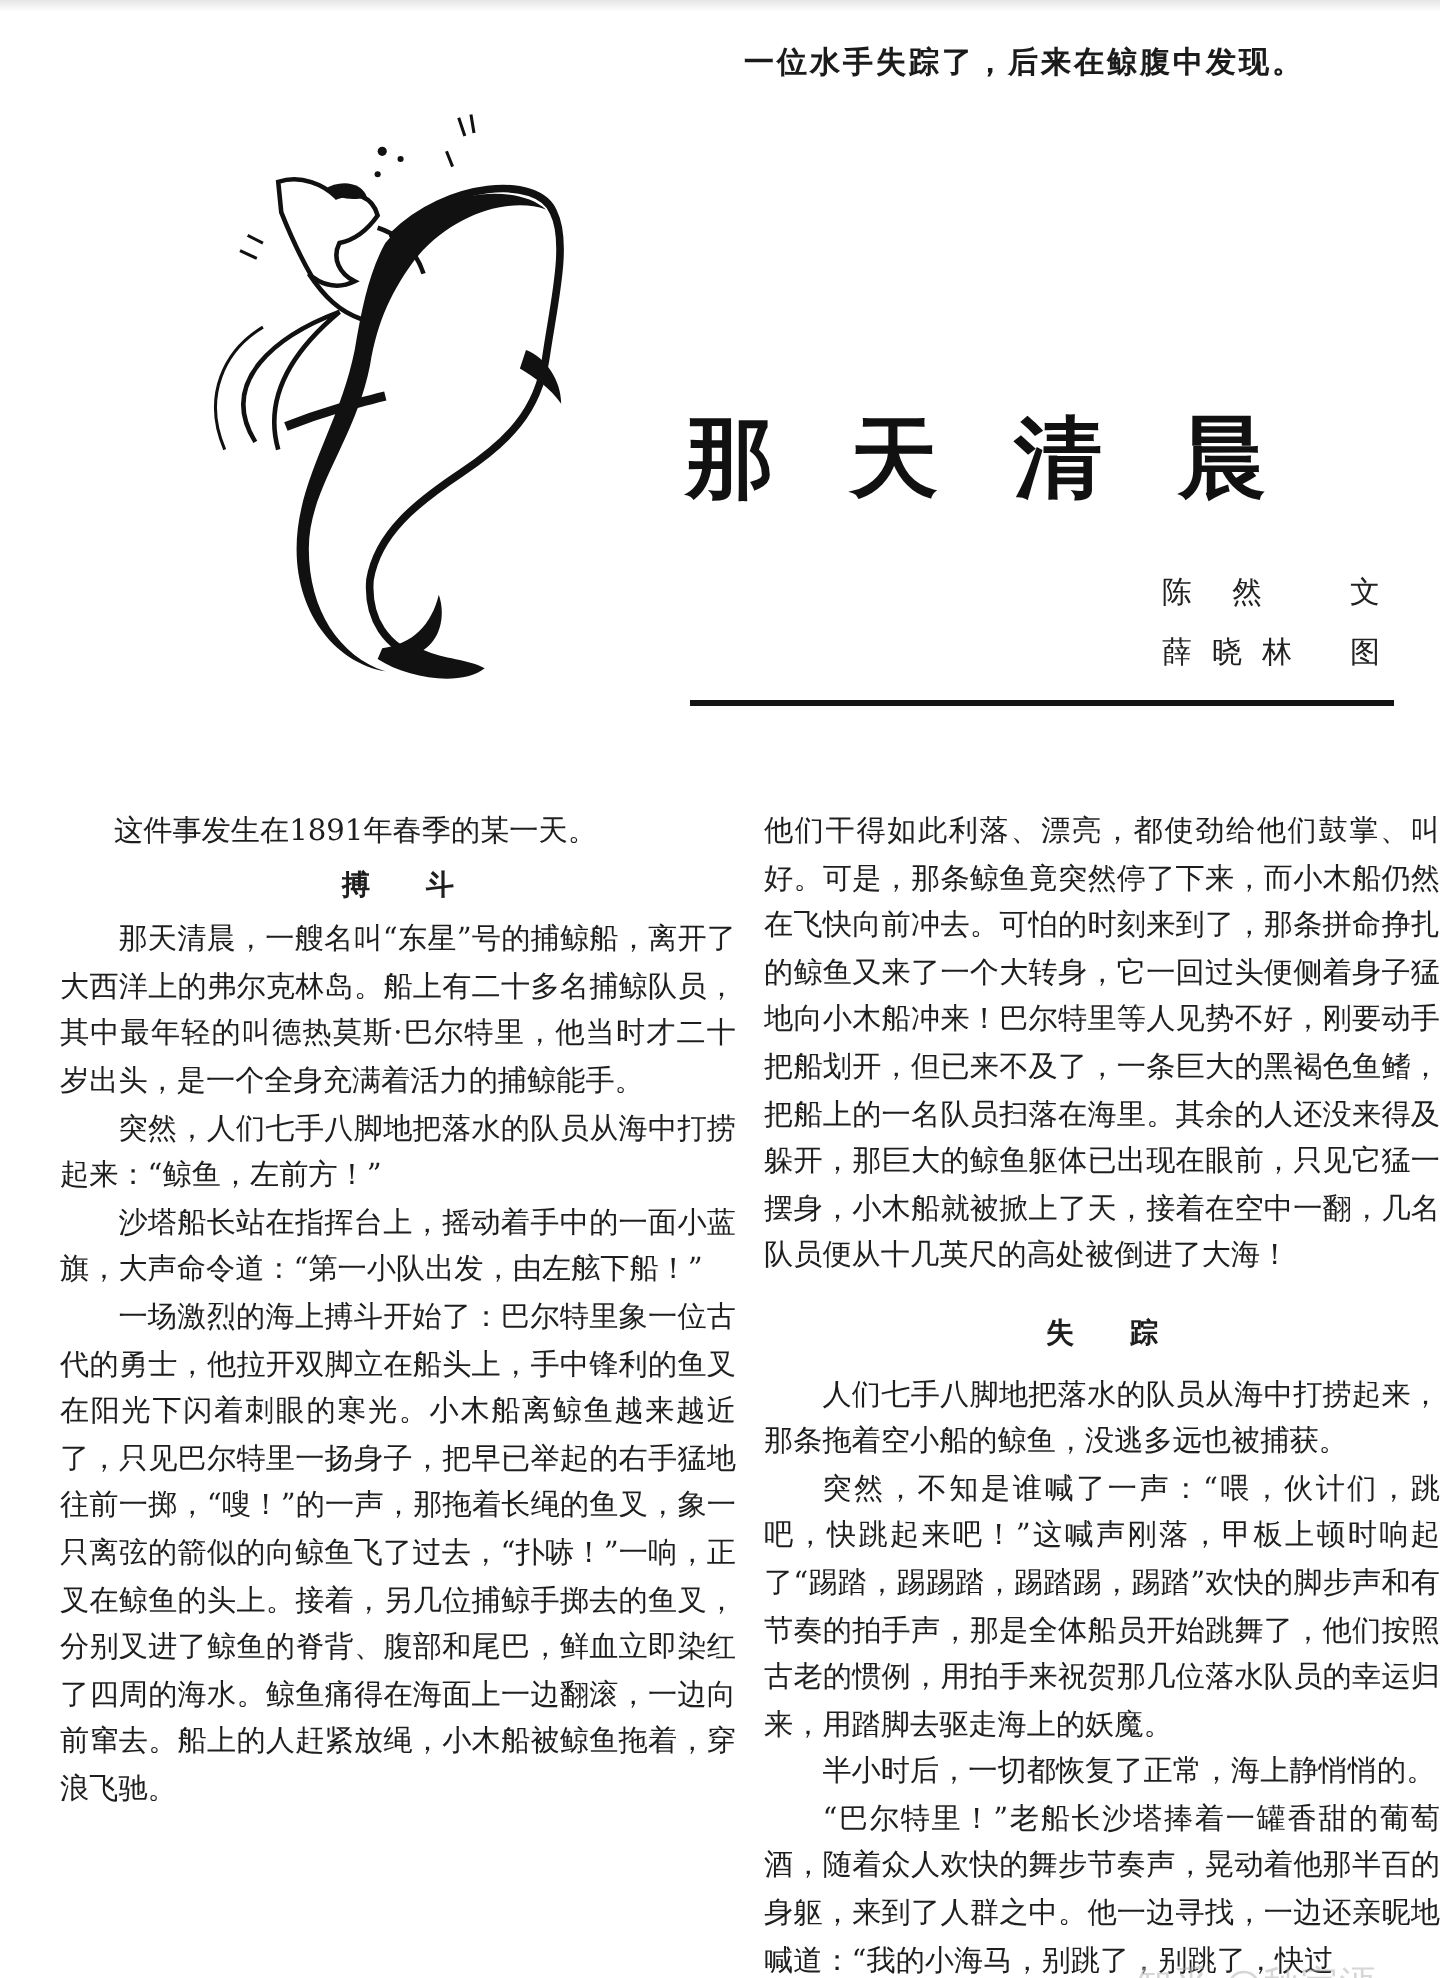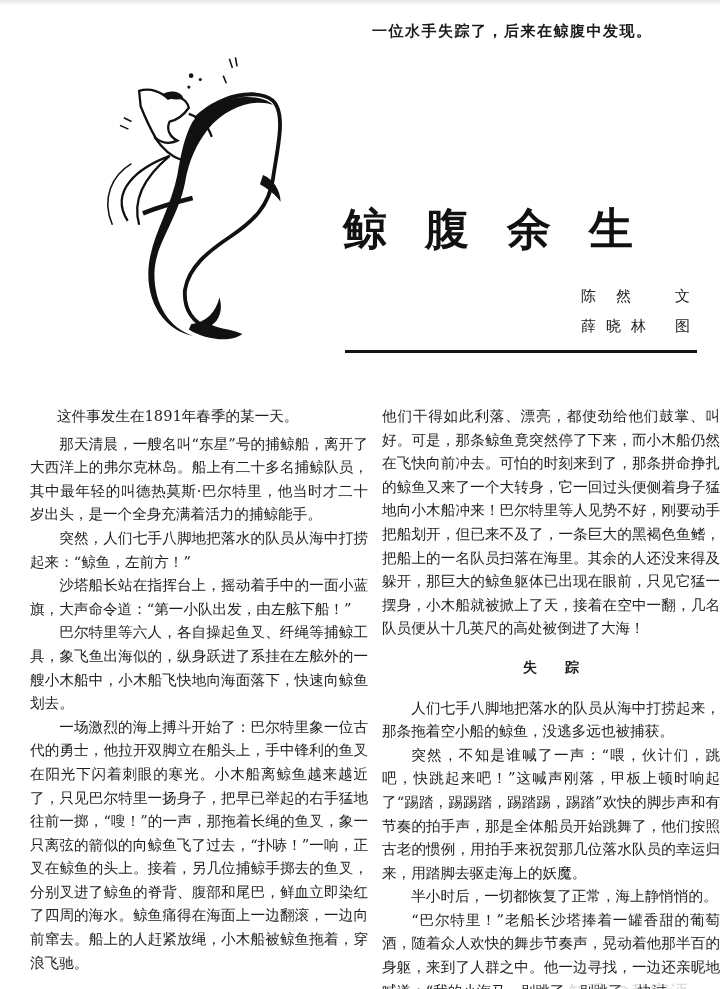--- a/index.html
+++ b/index.html
@@ -58,21 +58,21 @@
   }
   .col.left { left: 30px; }
   .col.right { left: 382px; top: 404px; }
   .col p { text-indent: 2em; }
   .col p.noindent { text-indent: 0; }
   .intro { padding-left: 27px; text-indent: 0 !important; margin-bottom: 4px; }
   .section-head {
     text-align: center; font-weight: bold; font-size: 14px;
     letter-spacing: 28px; padding-left: 28px; margin: 2px 0 3px;
   }
-  .col.right .section-head { margin: 16px 0 16px; }
+  .col.right .section-head { margin: 16px 0 6px; }
 
   .watermark {
     position: absolute; left: 568px; top: 980px;
     font-family: "DejaVu Sans", "Liberation Sans", sans-serif;
     font-size: 18px; color: rgba(180,180,180,0.55); letter-spacing: 1px;
     pointer-events: none;
   }
 </style>
 </head>
 <body>
@@ -101,38 +101,38 @@
 
     <circle cx="178" cy="40" r="3" fill="#111"></circle>
     <circle cx="190" cy="45" r="2" fill="#111"></circle>
     <circle cx="175" cy="55" r="2" fill="#111"></circle>
     <path d="M228 18 L232 30 M236 16 L238 28 M220 40 L224 50" stroke="#111" stroke-width="2"></path>
     <path d="M90 95 L100 100 M85 105 L96 110" stroke="#111" stroke-width="2"></path>
   </svg>
 </div>
 
 <div class="subtitle">一位水手失踪了，后来在鲸腹中发现。</div>
-<div class="title">鲸腹余生</div>
+<div class="title">那天清晨</div>
 
 <div class="credit author">
   <span class="name">陈然</span>
   <span class="role">文</span>
 </div>
 <div class="credit illustrator">
   <span class="name">薛晓林</span>
   <span class="role">图</span>
 </div>
 <div class="header-rule"></div>
 
 <div class="col left">
   <p class="intro">这件事发生在1891年春季的某一天。</p>
+  <div class="section-head">搏斗</div>
   <p>那天清晨，一艘名叫“东星”号的捕鲸船，离开了大西洋上的弗尔克林岛。船上有二十多名捕鲸队员，其中最年轻的叫德热莫斯·巴尔特里，他当时才二十岁出头，是一个全身充满着活力的捕鲸能手。</p>
   <p>突然，人们七手八脚地把落水的队员从海中打捞起来：“鲸鱼，左前方！”</p>
   <p>沙塔船长站在指挥台上，摇动着手中的一面小蓝旗，大声命令道：“第一小队出发，由左舷下船！”</p>
-  <p>巴尔特里等六人，各自操起鱼叉、纤绳等捕鲸工具，象飞鱼出海似的，纵身跃进了系挂在左舷外的一艘小木船中，小木船飞快地向海面落下，快速向鲸鱼划去。</p>
   <p>一场激烈的海上搏斗开始了：巴尔特里象一位古代的勇士，他拉开双脚立在船头上，手中锋利的鱼叉在阳光下闪着刺眼的寒光。小木船离鲸鱼越来越近了，只见巴尔特里一扬身子，把早已举起的右手猛地往前一掷，“嗖！”的一声，那拖着长绳的鱼叉，象一只离弦的箭似的向鲸鱼飞了过去，“扑哧！”一响，正叉在鲸鱼的头上。接着，另几位捕鲸手掷去的鱼叉，分别叉进了鲸鱼的脊背、腹部和尾巴，鲜血立即染红了四周的海水。鲸鱼痛得在海面上一边翻滚，一边向前窜去。船上的人赶紧放绳，小木船被鲸鱼拖着，穿浪飞驰。</p>
 
 </div>
 
 <div class="col right">
   <p class="noindent">他们干得如此利落、漂亮，都使劲给他们鼓掌、叫好。可是，那条鲸鱼竟突然停了下来，而小木船仍然在飞快向前冲去。可怕的时刻来到了，那条拼命挣扎的鲸鱼又来了一个大转身，它一回过头便侧着身子猛地向小木船冲来！巴尔特里等人见势不好，刚要动手把船划开，但已来不及了，一条巨大的黑褐色鱼鳍，把船上的一名队员扫落在海里。其余的人还没来得及躲开，那巨大的鲸鱼躯体已出现在眼前，只见它猛一摆身，小木船就被掀上了天，接着在空中一翻，几名队员便从十几英尺的高处被倒进了大海！</p>
   <div class="section-head">失踪</div>
   <p>人们七手八脚地把落水的队员从海中打捞起来，那条拖着空小船的鲸鱼，没逃多远也被捕获。</p>
   <p>突然，不知是谁喊了一声：“喂，伙计们，跳吧，快跳起来吧！”这喊声刚落，甲板上顿时响起了“踢踏，踢踢踏，踢踏踢，踢踏”欢快的脚步声和有节奏的拍手声，那是全体船员开始跳舞了，他们按照古老的惯例，用拍手来祝贺那几位落水队员的幸运归来，用踏脚去驱走海上的妖魔。</p>
   <p>半小时后，一切都恢复了正常，海上静悄悄的。</p>

